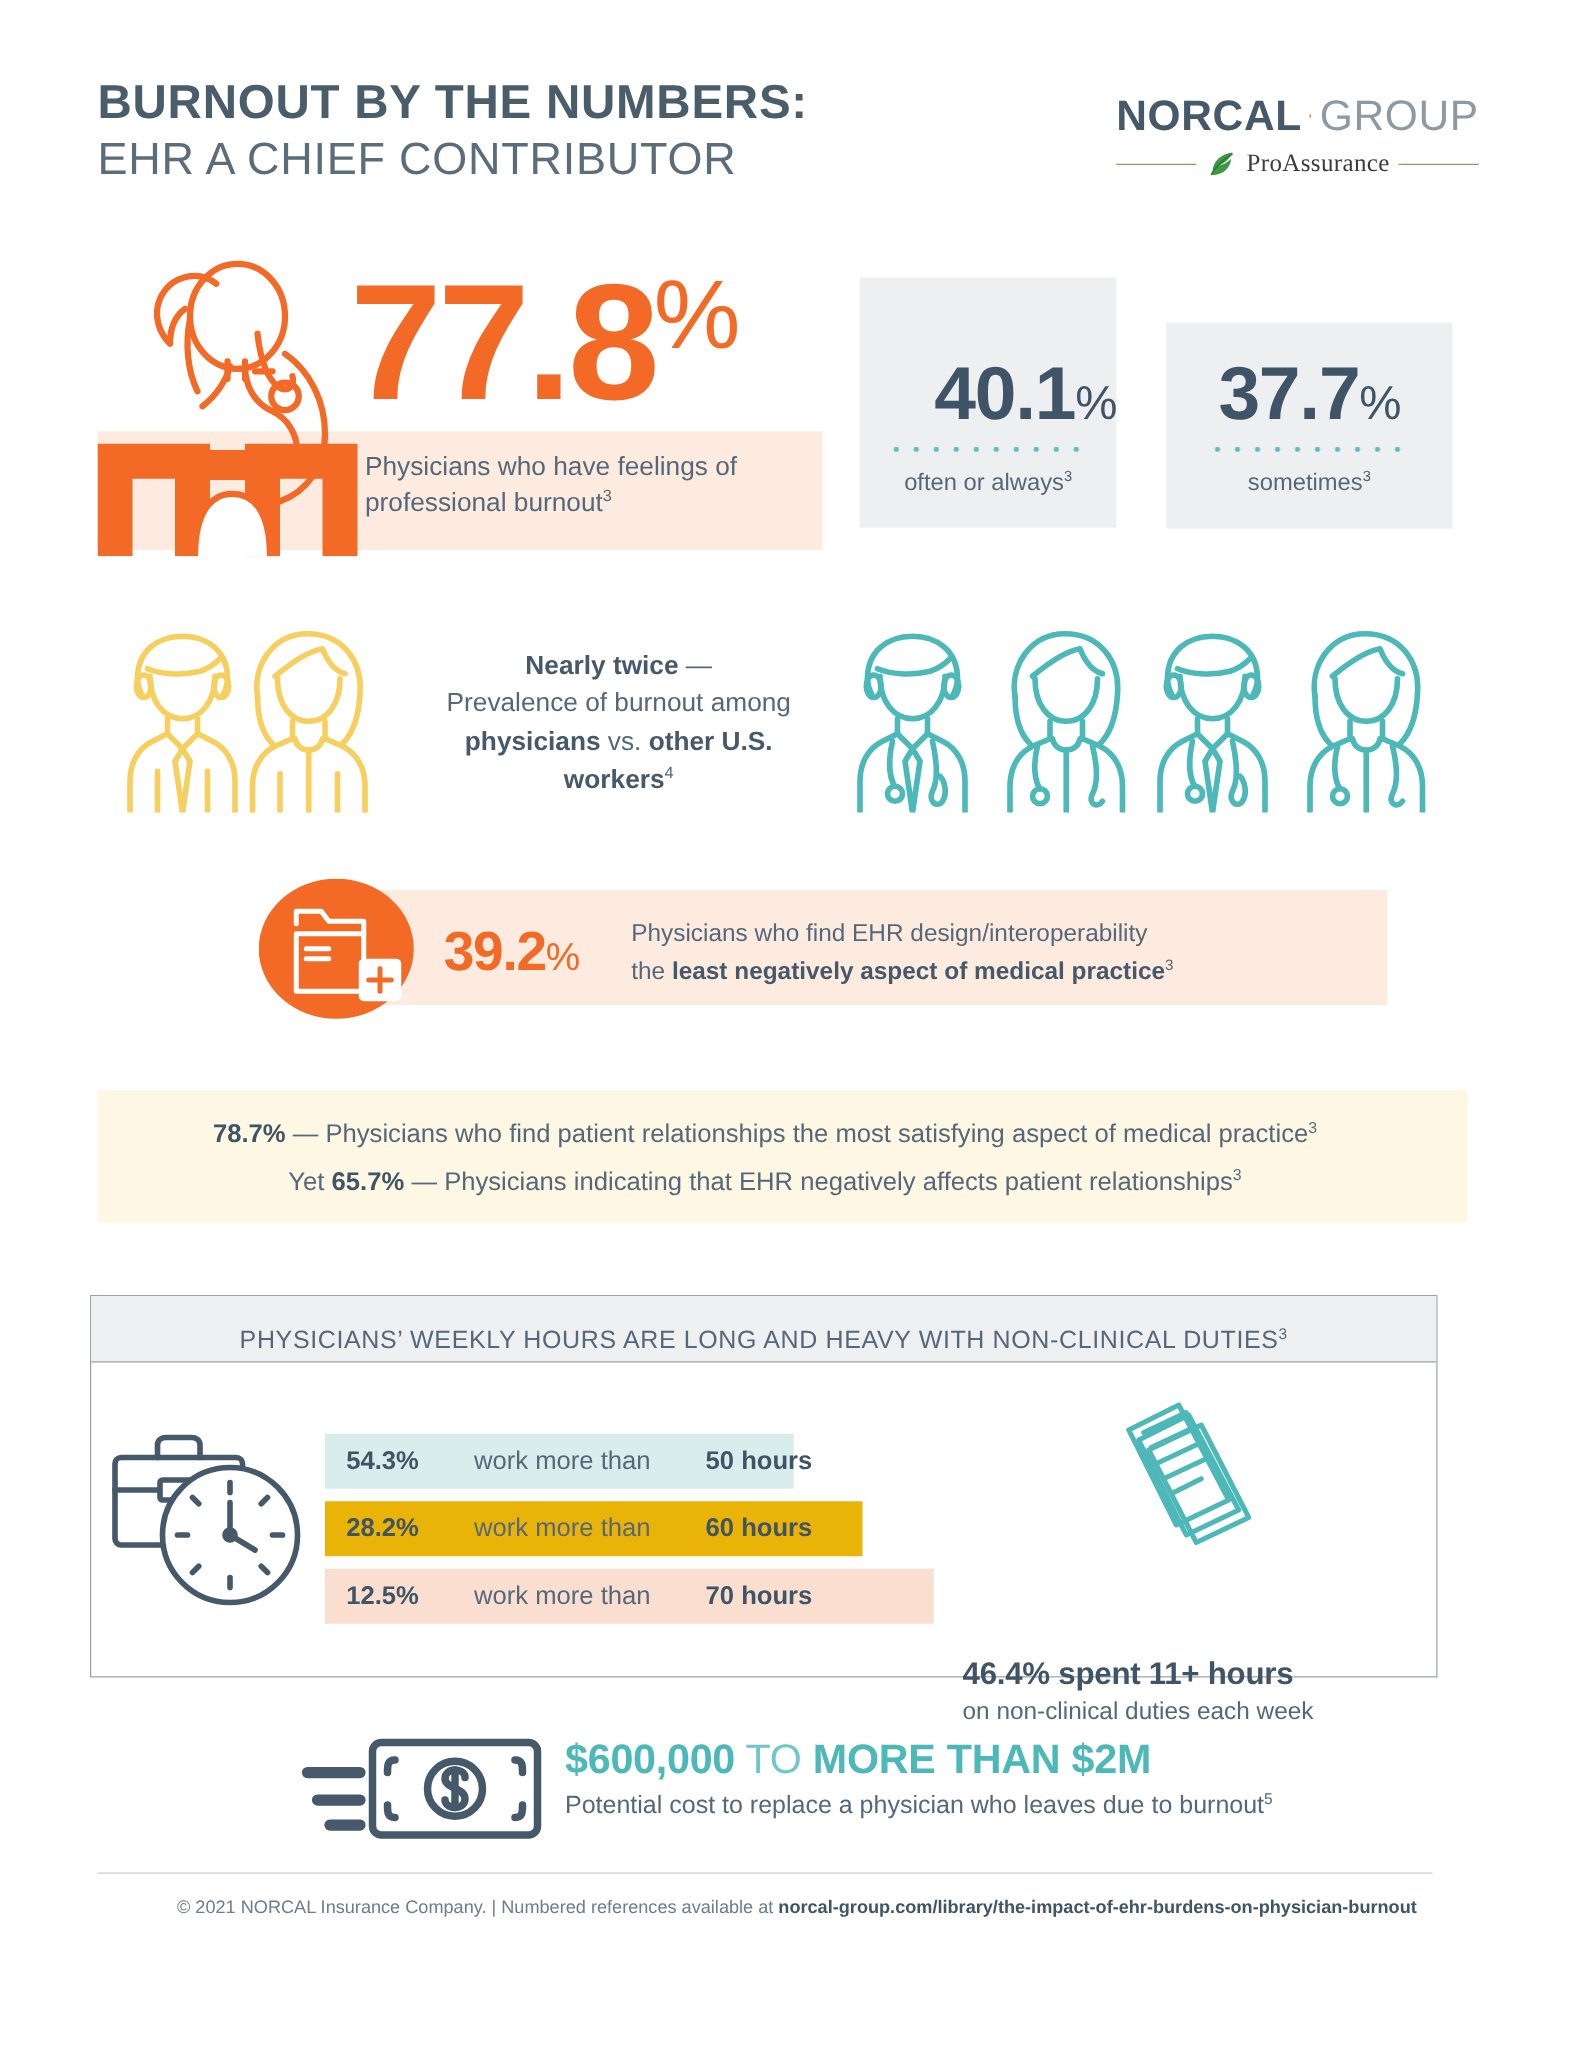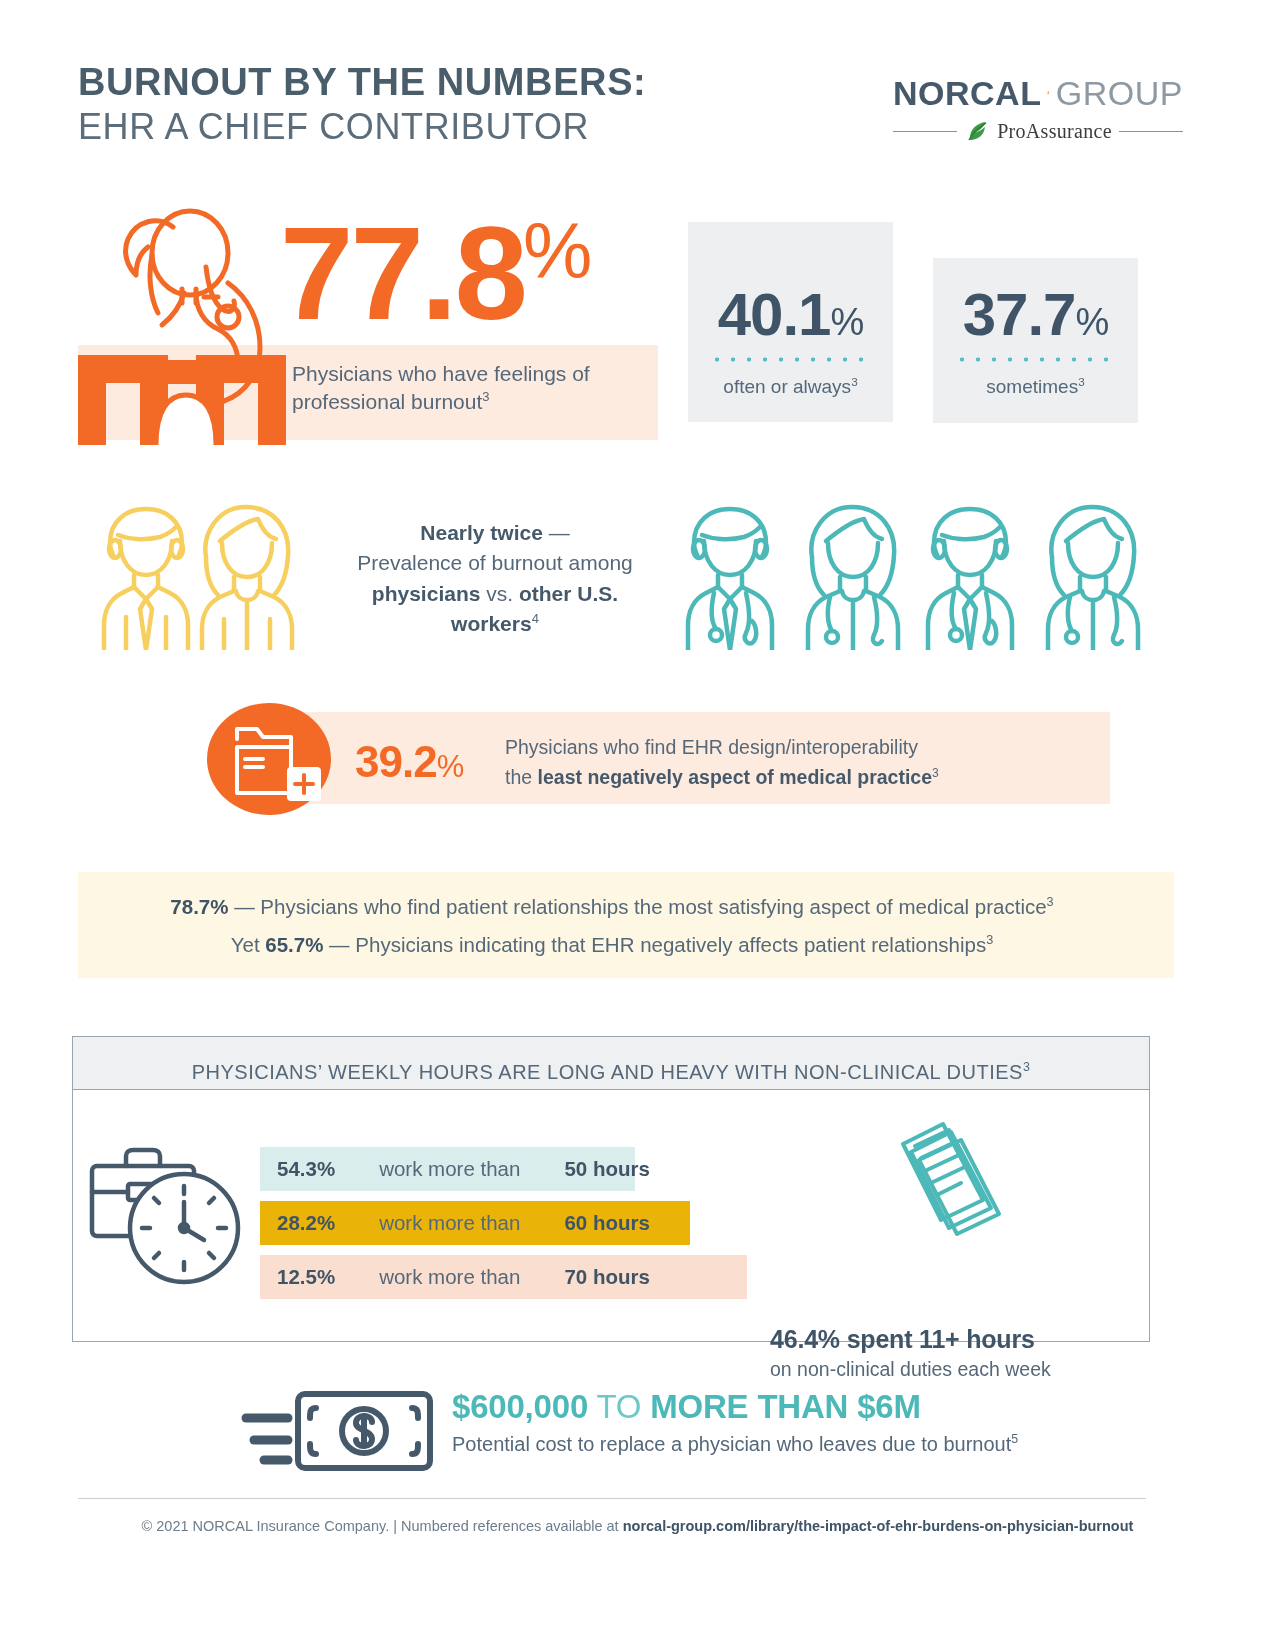--- a/index.html
+++ b/index.html
@@ -39,23 +39,23 @@
   .peach-band{position:absolute;left:78px;top:345px;width:580px;height:95px;background:#fdebe0;}
   .doctor-icon{position:absolute;left:78px;top:205px;width:215px;height:240px;}
   .big-pct{position:absolute;left:280px;top:218px;}
   .big-num{font-size:132px;font-weight:bold;color:#f26a26;line-height:.85;letter-spacing:-3px;display:inline-block;}
   .big-sym{font-size:78px;font-weight:500;color:#f26a26;line-height:.85;display:inline-block;vertical-align:top;margin-left:-2px;}
   .big-cap{position:absolute;left:292px;top:360px;width:340px;font-size:21px;line-height:1.35;color:#55687a;}
 
   
   .statbox{position:absolute;background:#edeff1;text-align:center;}
   .sb1{left:688px;top:222px;width:205px;height:200px;}
-  .sb2{left:933px;top:258px;width:205px;height:165px;}
+  .sb2{left:933px;top:258px;width:229px;height:165px;}
   .sb-num{font-weight:bold;color:#3f5466;letter-spacing:-1px;}
-  .sb1 .sb-num{font-size:60px;margin-top:58px;}
+  .sb1 .sb-num{font-size:60px;margin-top:58px;text-align:right;}
   .sb2 .sb-num{font-size:60px;margin-top:22px;}
   .sb-sym{font-size:38px;font-weight:400;}
   .dotline{height:5px;margin:8px auto 0;background-image:radial-gradient(circle, #5bbdbd 1.9px, transparent 2.2px);
     background-size:16px 5px;background-repeat:repeat-x;background-position:left center;}
   .sb1 .dotline{width:164px;}
   .sb2 .dotline{width:164px;}
   .sb-cap{font-size:19px;color:#55687a;margin-top:13px;}
 
   
   .yellow-people{position:absolute;left:88px;top:495px;width:230px;height:155px;}
@@ -374,21 +374,21 @@
     </g>
     <g fill="none" stroke="#46596b" stroke-width="6" stroke-linejoin="round" stroke-linecap="round">
       <rect x="58" y="6" width="132" height="74" rx="7"></rect>
       <path d="M76 20 C70 20, 70 24, 70 30 M172 20 C178 20, 178 24, 178 30 M76 66 C70 66, 70 62, 70 56 M172 66 C178 66, 178 62, 178 56"></path>
       <circle cx="124" cy="43" r="22"></circle>
       <path d="M124 28 L124 58"></path>
       <path d="M132 34 C132 30, 128 28, 124 28 C119 28, 116 31, 116 35 C116 43, 132 42, 132 51 C132 55, 129 58, 124 58 C119 58, 116 55, 116 52"></path>
     </g>
   </svg>
 
-  <div class="money-h"><span>$600,000</span><span class="lt"> TO </span><span>MORE THAN $6M</span></div>
+  <div class="money-h"><span>$600,000</span><span class="lt"> TO </span><span>MORE THAN $2M</span></div>
   <div class="money-s"><span>Potential cost to replace a physician who leaves due to burnout</span><sup>5</sup></div>
 
   <div class="foot-rule"></div>
   <div class="footer">
     <span>© 2021 NORCAL Insurance Company. | Numbered references available at </span><span class="link">norcal-group.com/library/the-impact-of-ehr-burdens-on-physician-burnout</span>
   </div>
 
 </div>
 
 </body></html>

